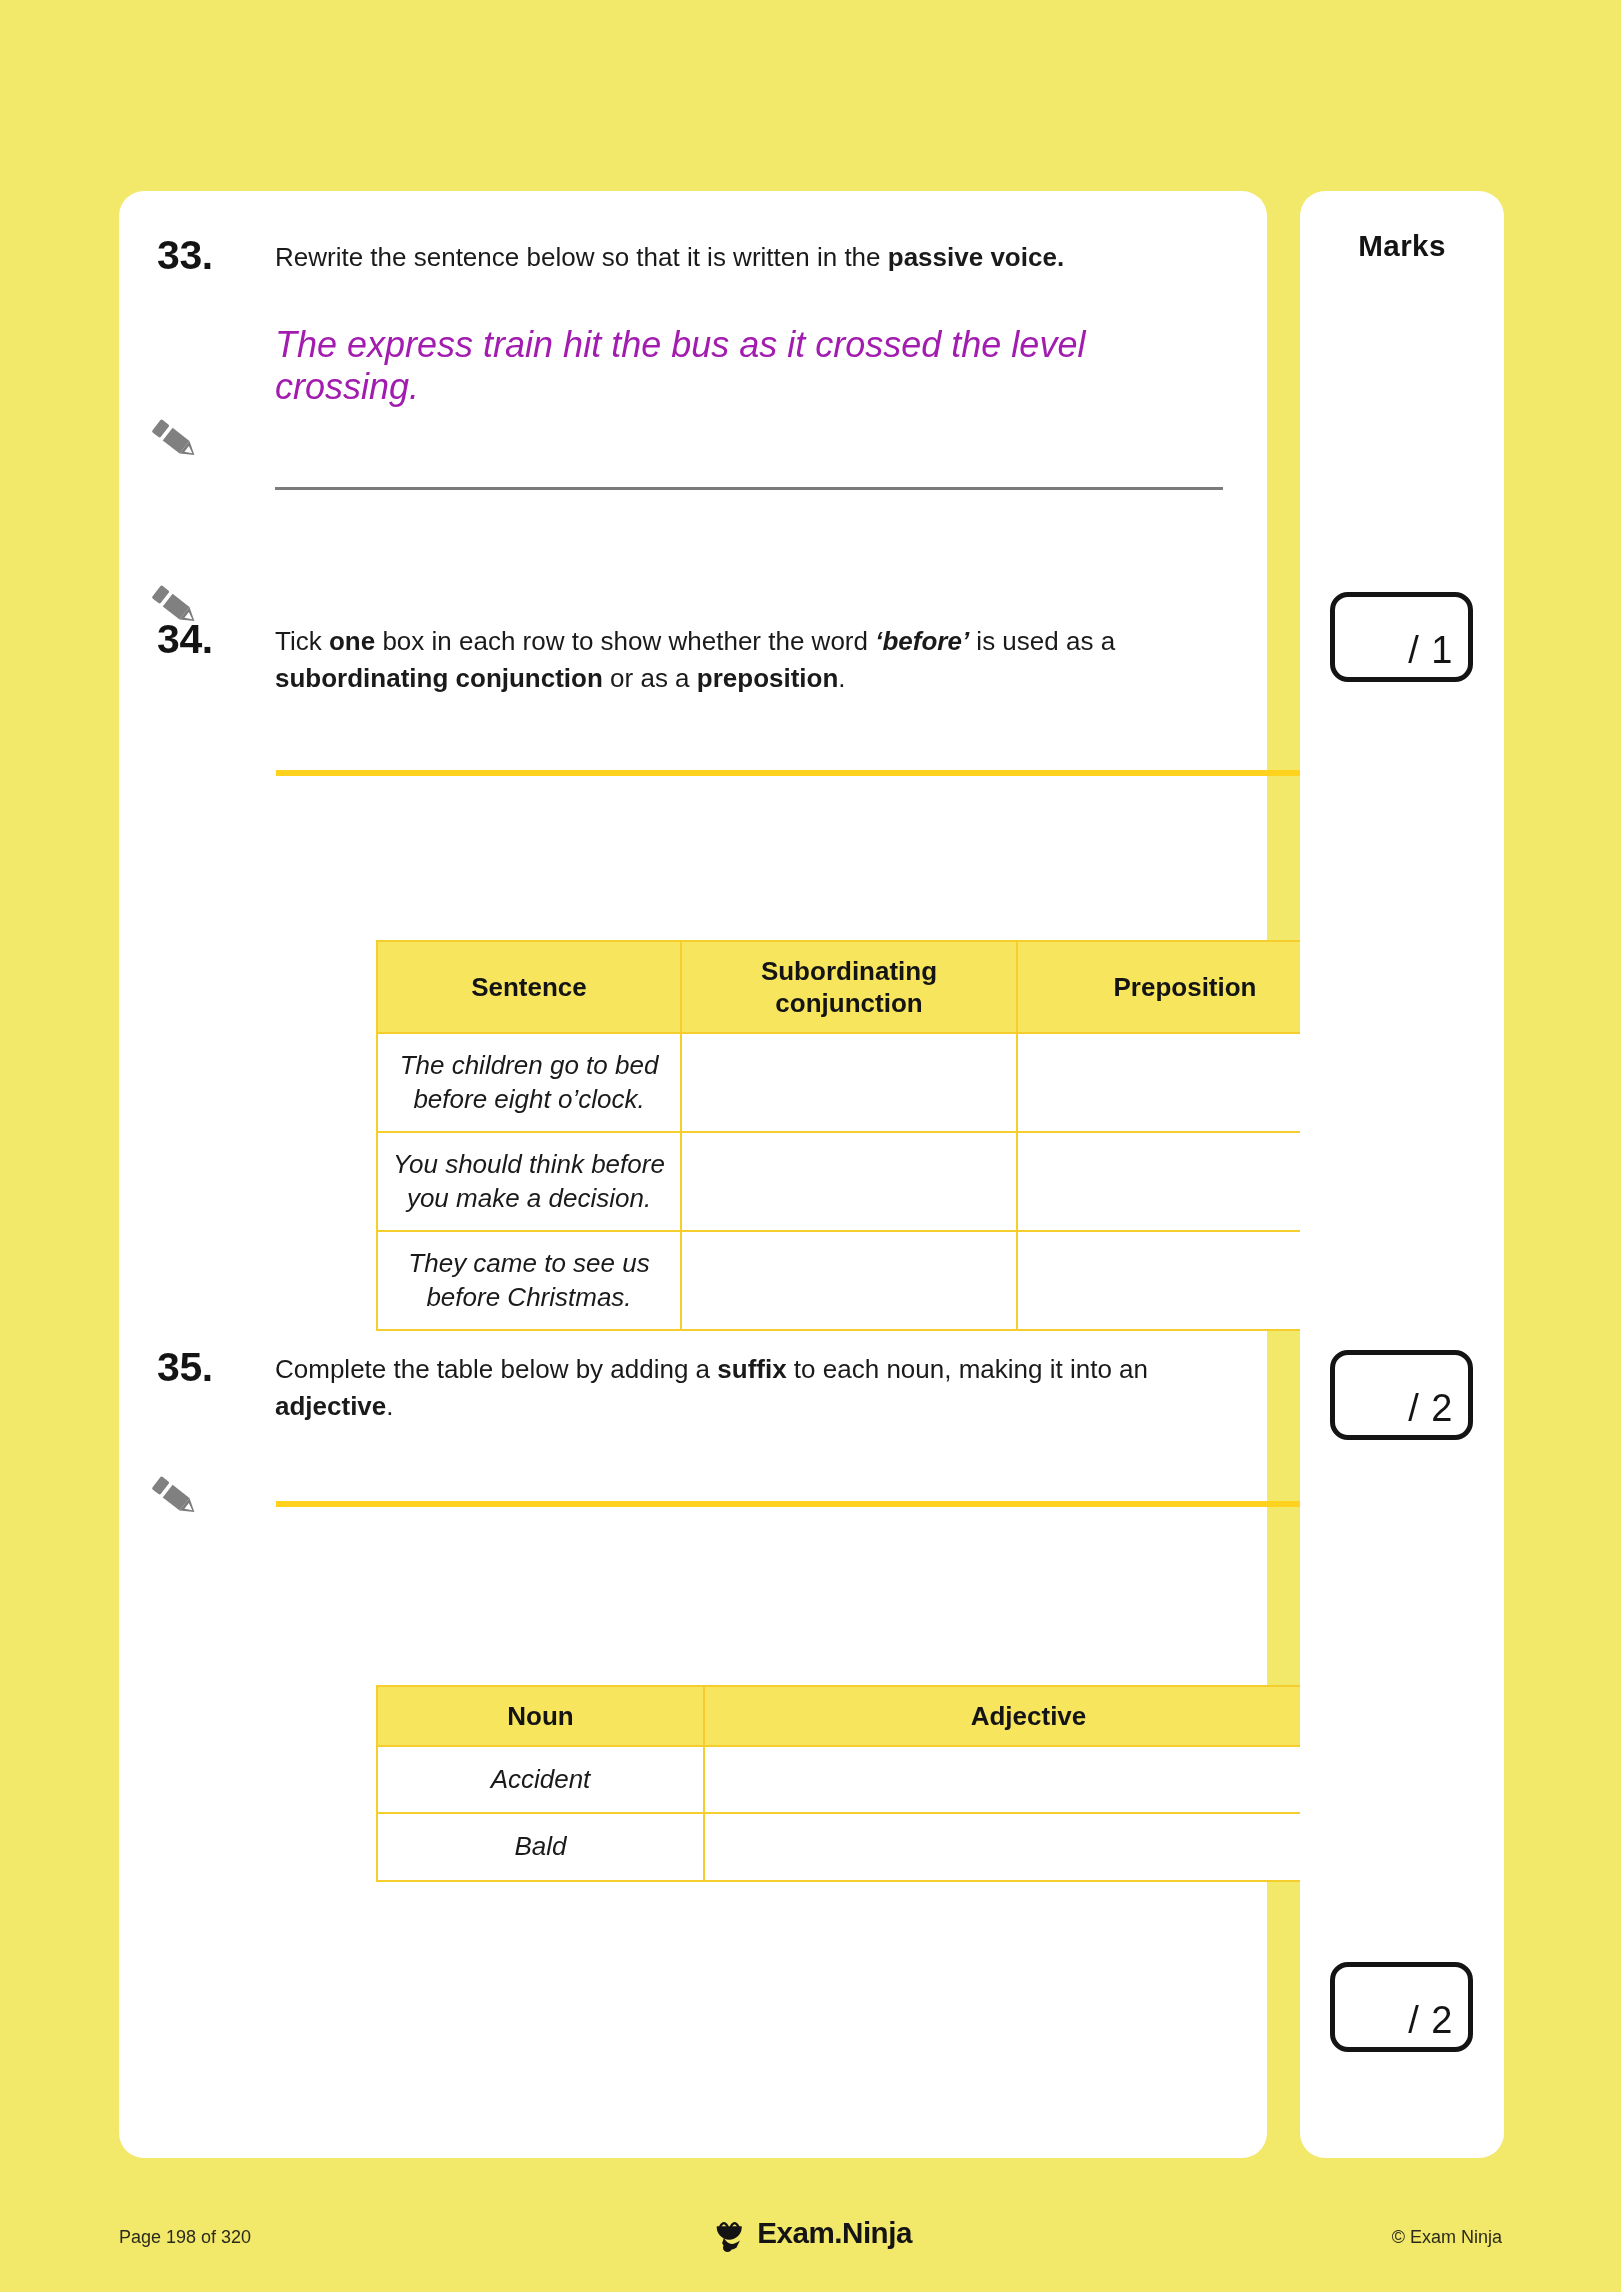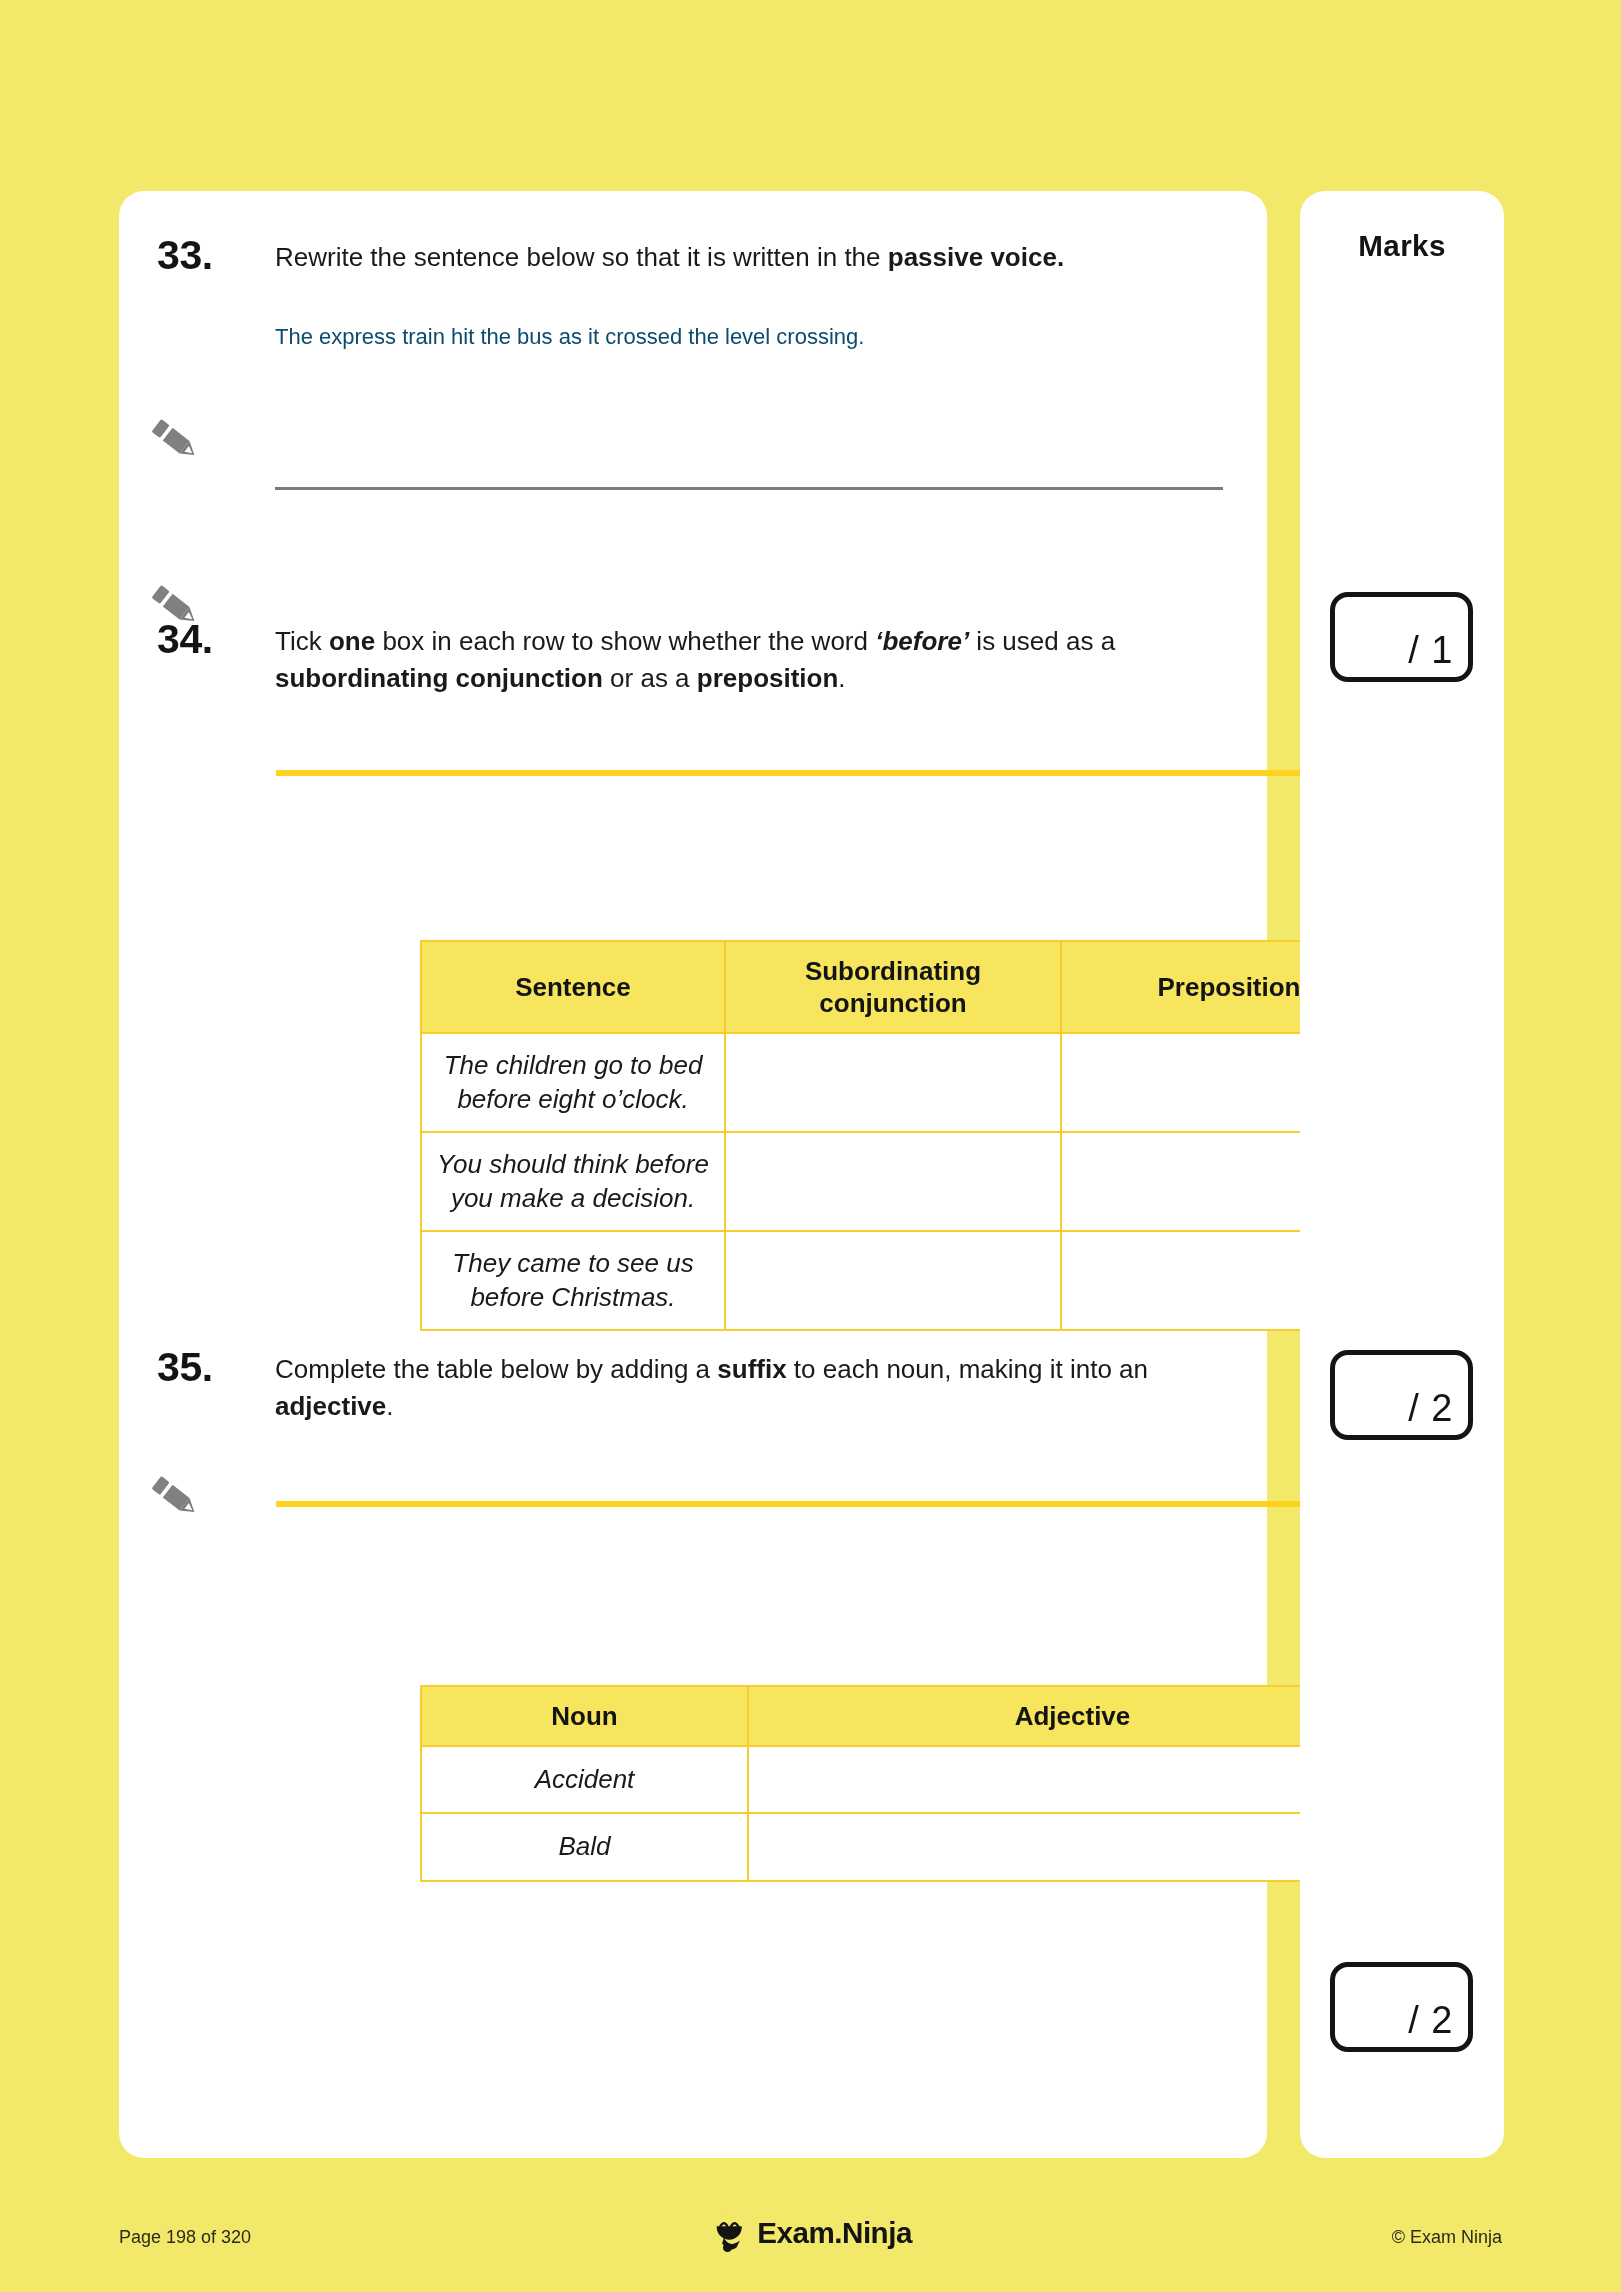--- a/index.html
+++ b/index.html
@@ -94,22 +94,23 @@
     font-size: 26px;
     line-height: 1.42;
     color: #1a1a1a;
     font-weight: 400;
   }
   .q-text b { font-weight: bold; }
   .q-text i { font-style: italic; font-weight: bold; }
 
   .q-sentence {
     position: absolute;
-    font-size: 22px;
-    color: #0c4a6e;
+    font-size: 36px;
+    font-style: italic;
+    color: #a21caf;
   }
 
   
   .answer-line {
     position: absolute;
     height: 2.7px;
     background: #7b7b7b;
   }
 
   
@@ -128,21 +129,20 @@
     position: absolute;
     width: 66px;
     height: 66px;
   }
 
   
   table.wtable {
     position: absolute;
     border-collapse: collapse;
     table-layout: fixed;
-    margin-left: 44px;
   }
   table.wtable th,
   table.wtable td {
     border: 2.7px solid #F5CE2E;
     padding: 16px;
     text-align: center;
     vertical-align: middle;
   }
   table.wtable th {
     background: #F7E55E;

